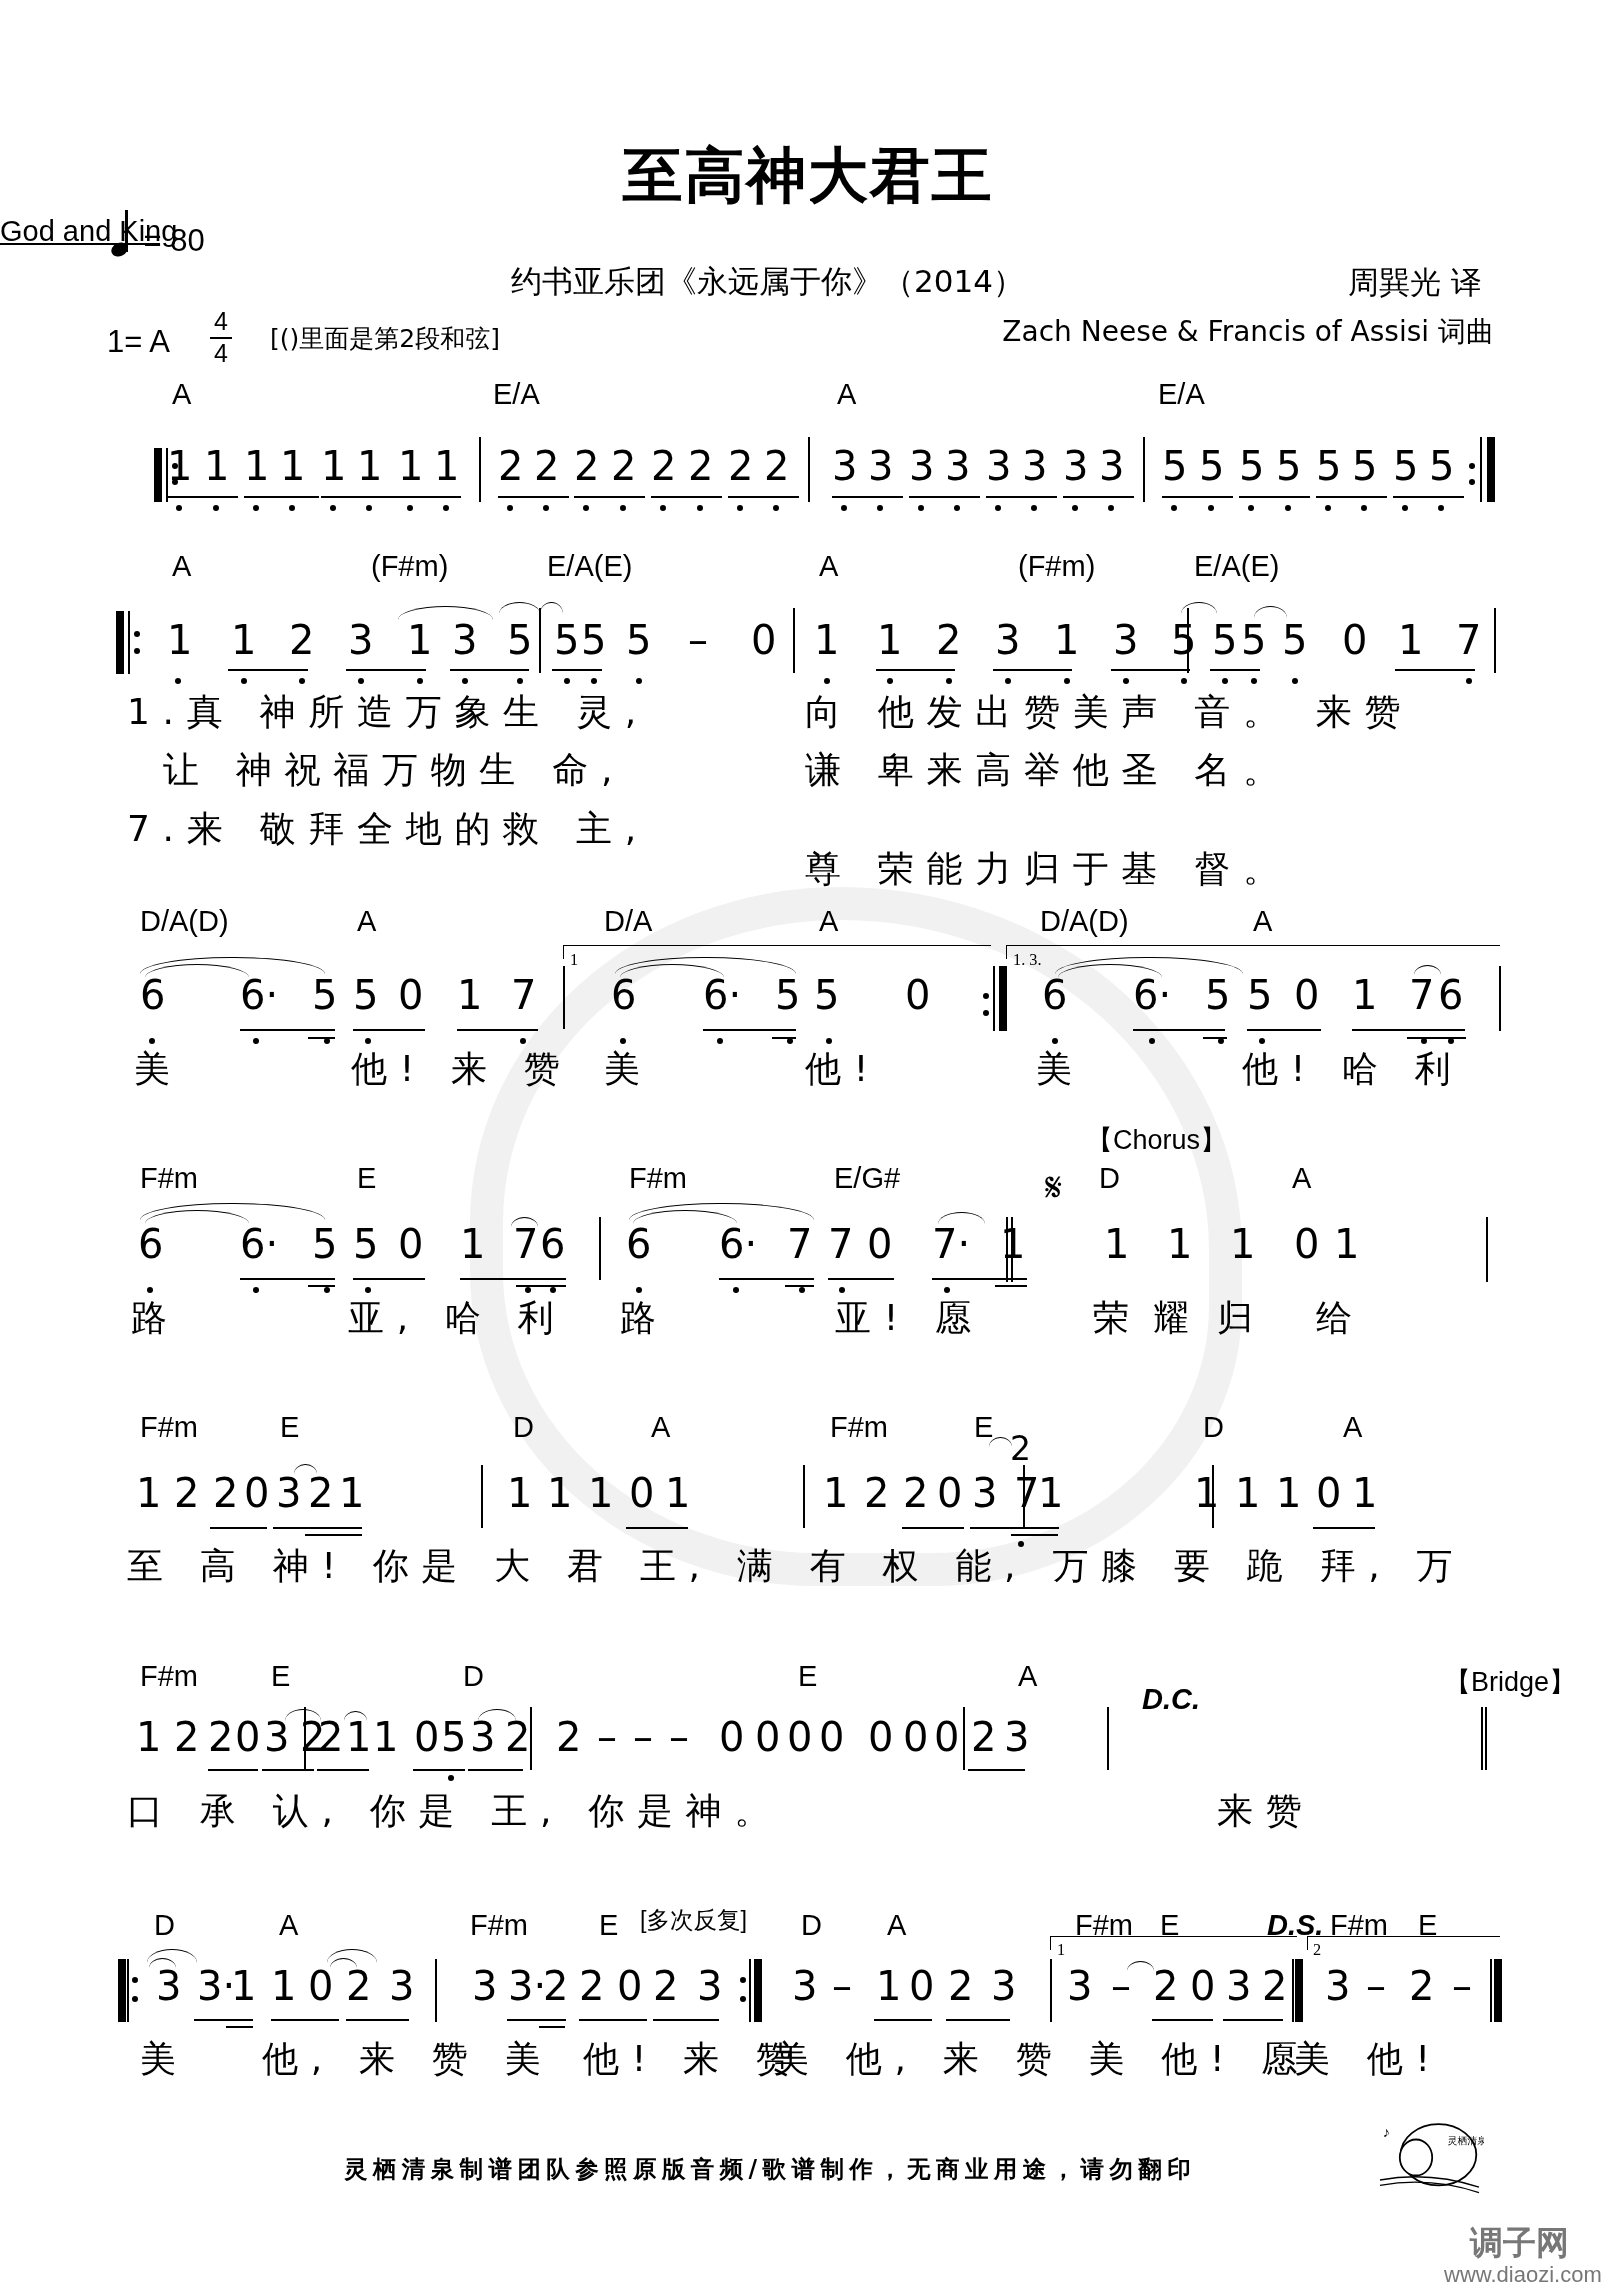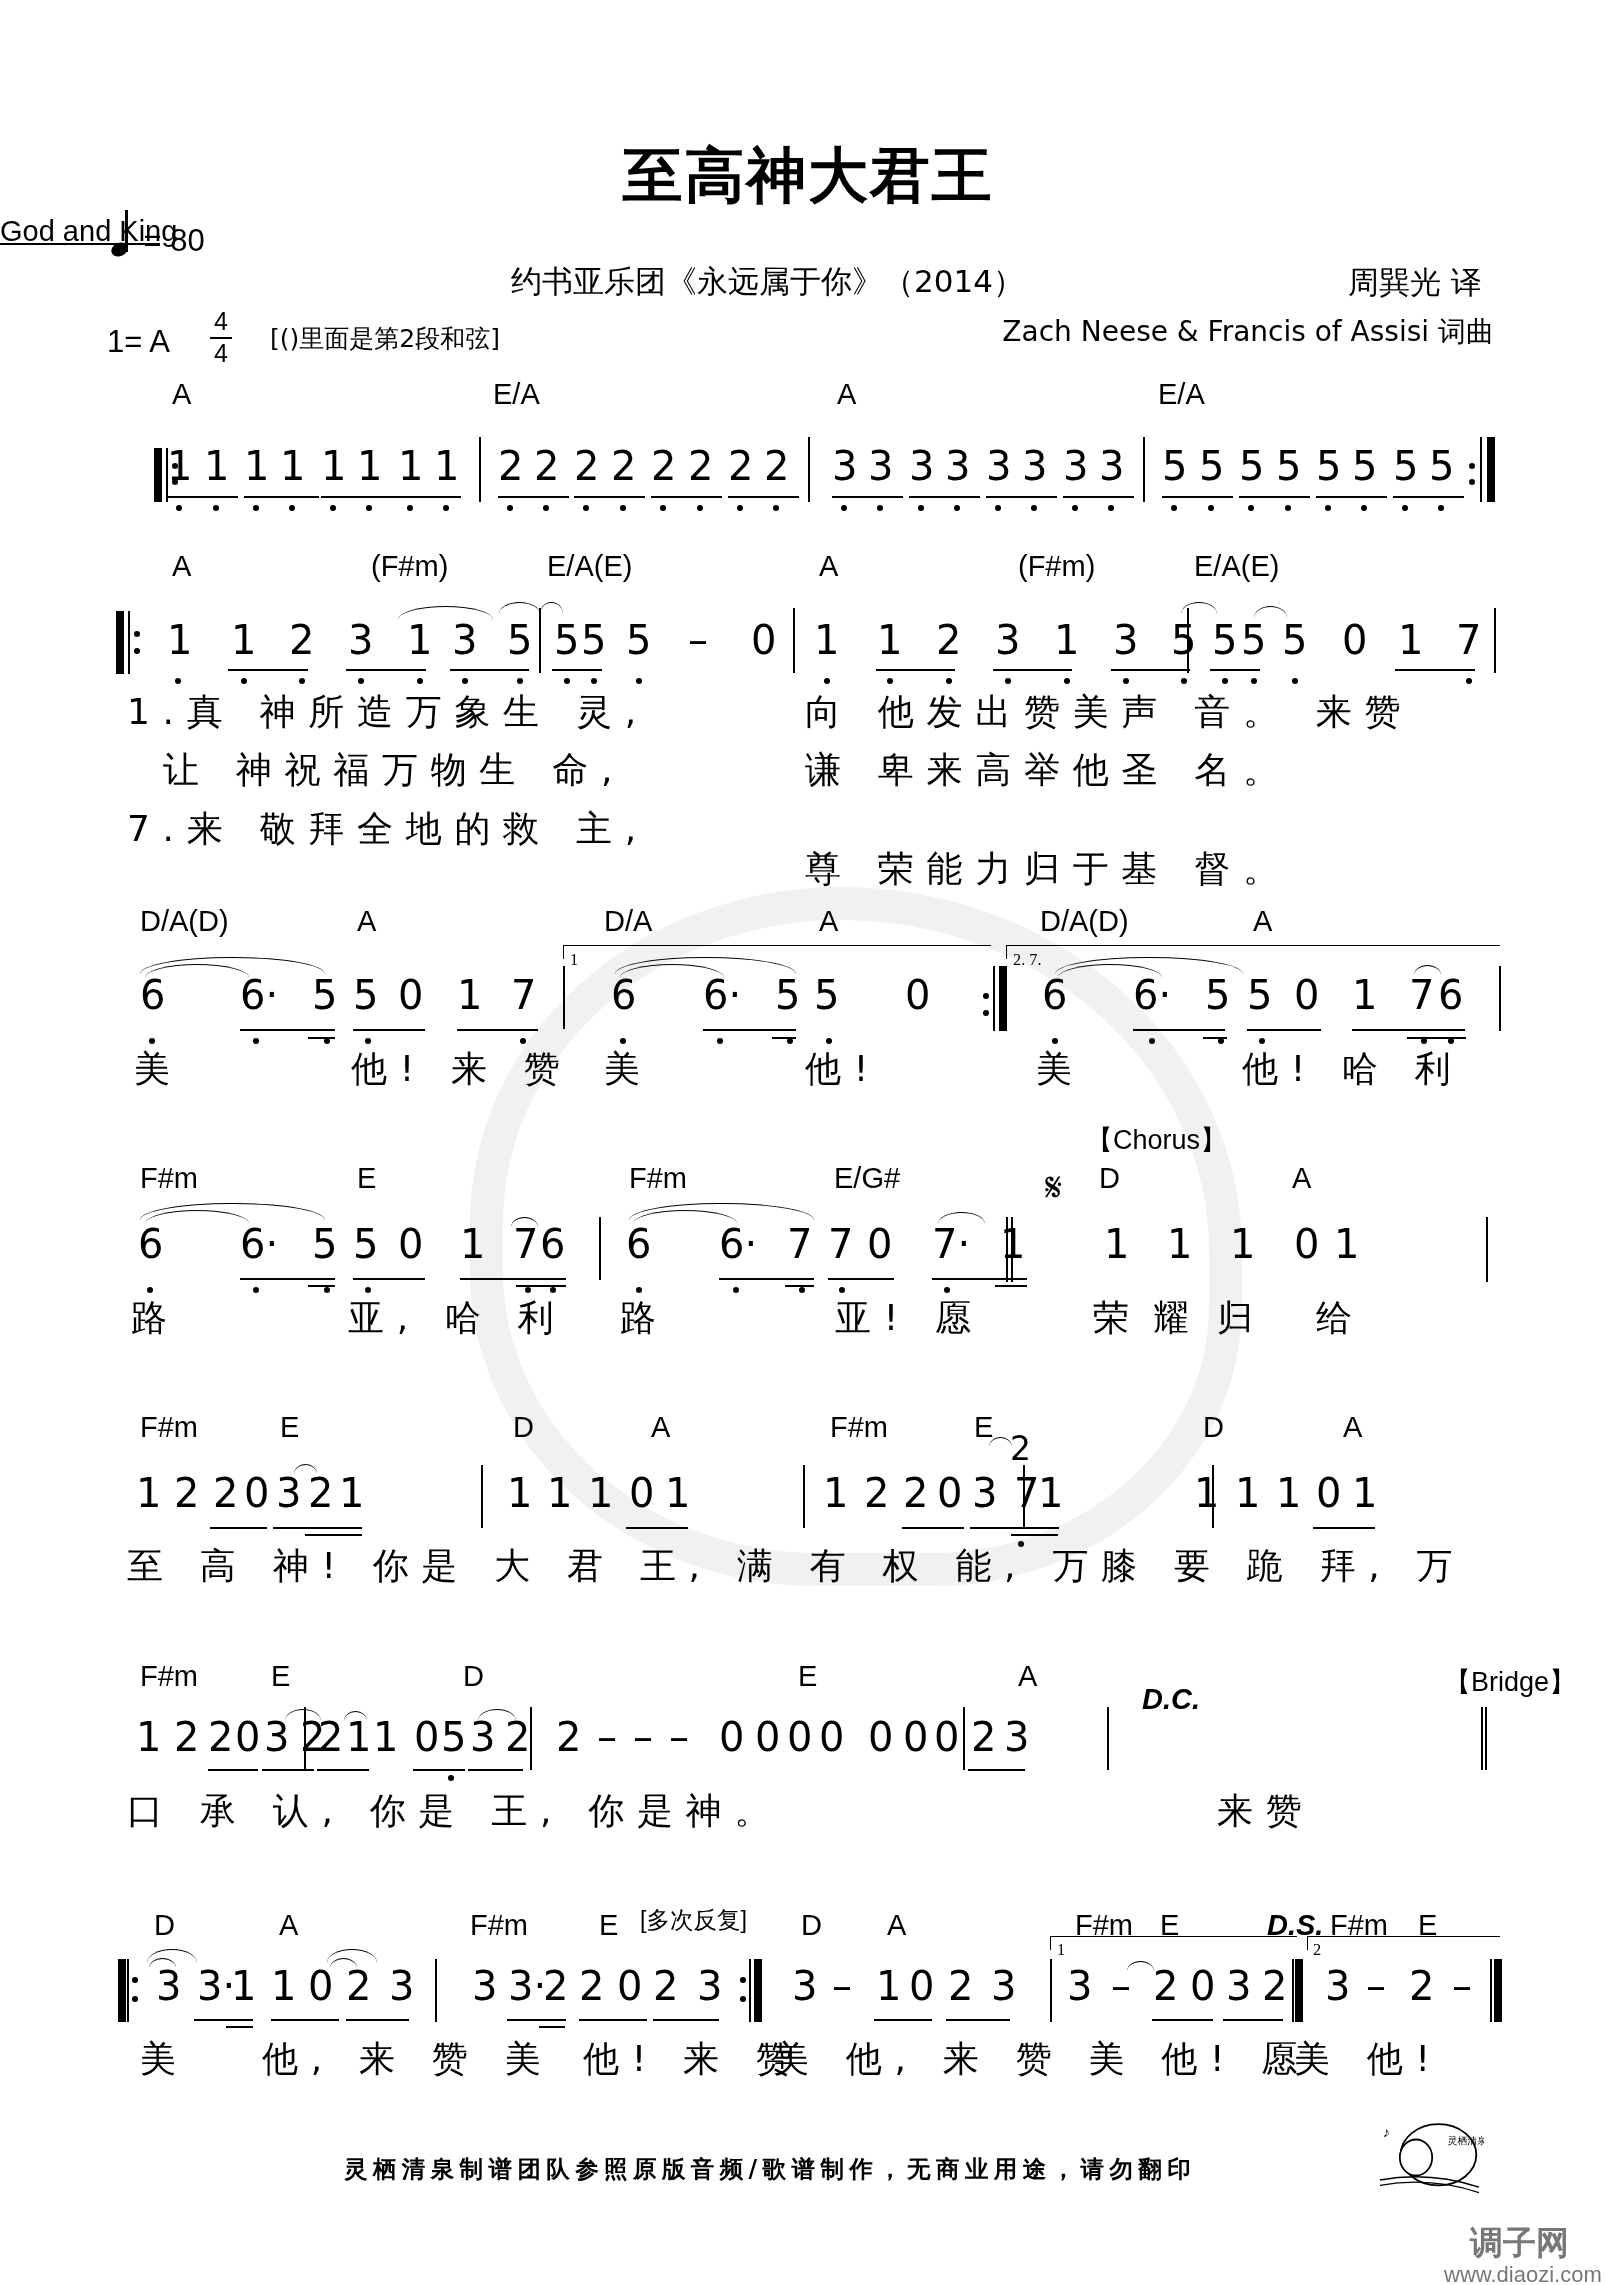--- a/index.html
+++ b/index.html
@@ -496,21 +496,21 @@
 <div class="slur" style="left:1254px;top:606px;width:33px;height:11px"></div>
 
 <div class="blt" style="left:563px;top:966px;height:63px"></div>
 <div class="volta" style="left:563px;top:945px;width:427px"></div>
 <div class="volta-lbl" style="left:570px;top:950px">1</div>
 <div class="rdot" style="left:983px;top:993px"></div>
 <div class="rdot" style="left:983px;top:1010px"></div>
 <div class="blt" style="left:993px;top:966px;height:65px"></div>
 <div class="blk" style="left:999px;top:966px;height:65px"></div>
 <div class="volta" style="left:1006px;top:945px;width:493px"></div>
-<div class="volta-lbl" style="left:1013px;top:950px">2. 7.</div>
+<div class="volta-lbl" style="left:1013px;top:950px">1. 3.</div>
 <div class="blt" style="left:1499px;top:966px;height:65px"></div>
 <div class="slur" style="left:140px;top:957px;width:185px;height:16.3px"></div>
 <div class="slur" style="left:145px;top:964px;width:104px;height:12.7px"></div>
 <div class="slur" style="left:615px;top:957px;width:181px;height:16.3px"></div>
 <div class="slur" style="left:620px;top:964px;width:104px;height:12.7px"></div>
 <div class="slur" style="left:1055px;top:957px;width:188px;height:16.3px"></div>
 <div class="slur" style="left:1058px;top:964px;width:104px;height:12.7px"></div>
 <div class="slur" style="left:1414px;top:965px;width:27px;height:9px"></div>
 
 <div class="blt" style="left:599px;top:1217px;height:63px"></div>

